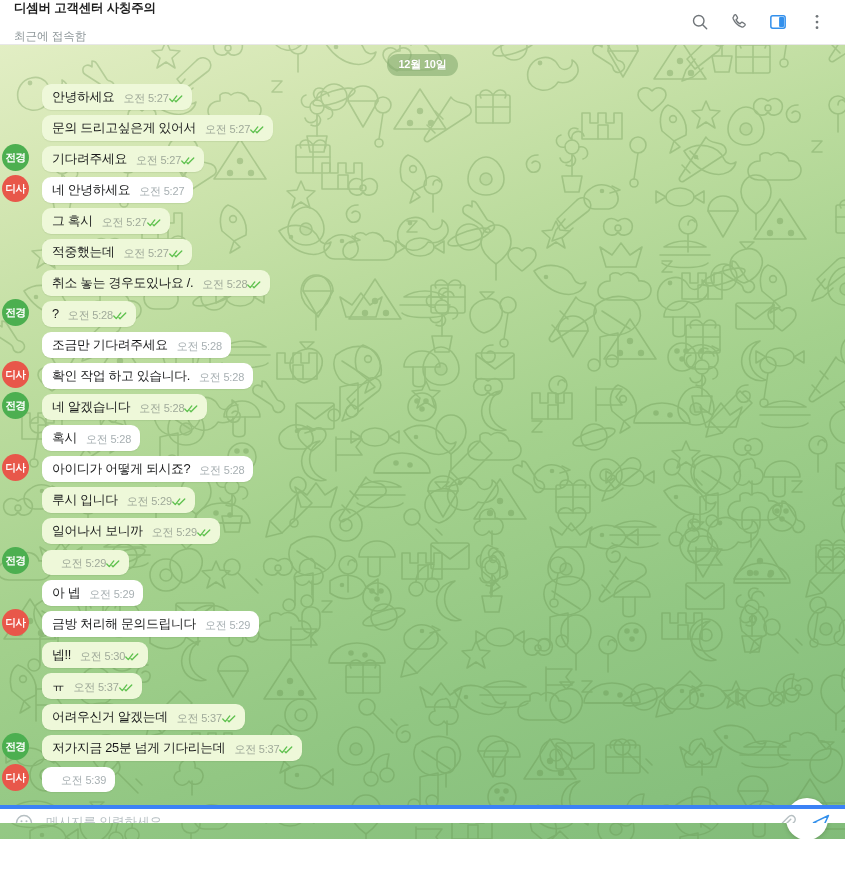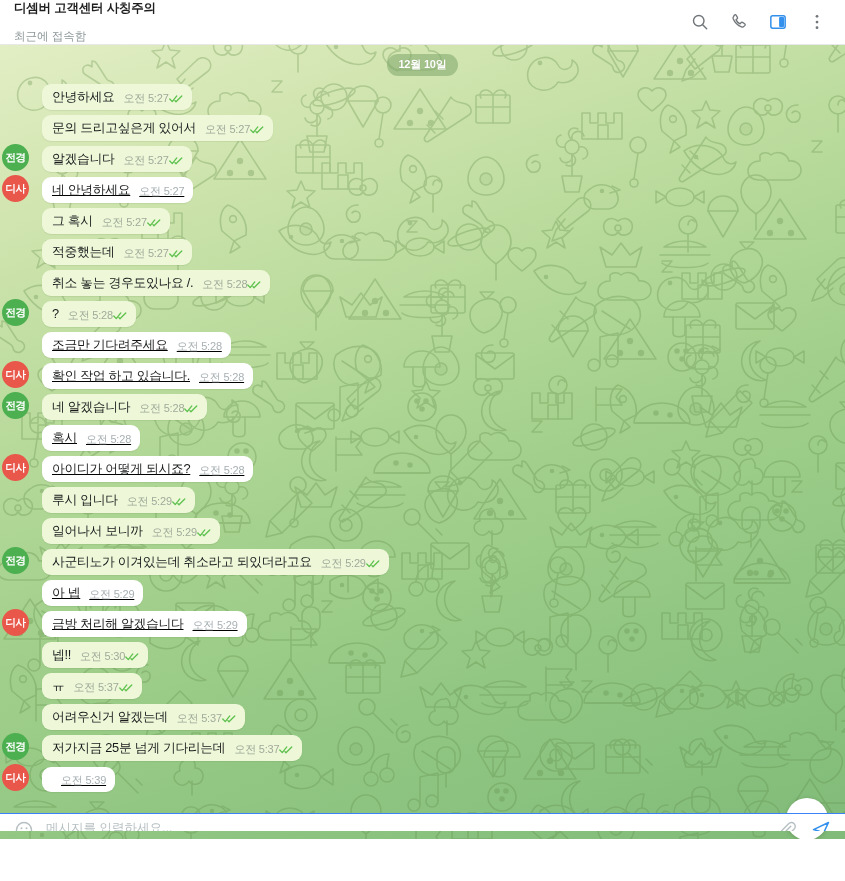--- a/index.html
+++ b/index.html
@@ -74,21 +74,21 @@
   .avatar.spacer { background:transparent; cursor:default; }
   .bubble {
     position:relative;
     max-width:560px;
     border-radius:9px;
     padding:5px 9px 5px 10px;
     display:flex; align-items:flex-end;
     box-shadow:0 1px 1px rgba(70,100,50,0.10);
   }
   .bubble.out { background:#eef8d9; }
-  .bubble.in  { background:#ffffff;text-decoration:underline; }
+  .bubble.in  { background:#ffffff; }
   .btext {
     font-size:12.8px; color:#18191a; line-height:16px;
     letter-spacing:-0.3px; white-space:nowrap;
   }
   .bmeta {
     display:inline-flex; align-items:center; 
     margin-left:9px; white-space:nowrap; position:relative; top:1px;
   }
   .btime { font-size:11px; color:#a0aa9a; letter-spacing:-0.2px; }
   .bubble.in .btime { color:#a8b0b3; }
@@ -98,22 +98,22 @@
   #scrolldown {
     position:absolute; right:17px; bottom:23px;
     width:42px; height:42px; border-radius:50%;
     background:#ffffff; box-shadow:0 1px 4px rgba(40,70,30,0.28);
     display:flex; align-items:center; justify-content:center; cursor:pointer;
     z-index:20;
   }
 
   
   #composer {
-    position:absolute; left:0; bottom:8px; width:845px; height:18px;
-    background:#ffffff; border-top:1px solid #3b82f6;
+    position:absolute; left:0; bottom:16px; width:845px; height:18px;
+    background:#ffffff; border-top:4px solid #3b82f6;
     display:flex; align-items:center; padding:0 14px; z-index:30; overflow:hidden;
   }
   #composer .cleft { display:flex; align-items:center; gap:12px; }
   #composer .cmid { flex:1 1 auto; min-width:0; padding:0 12px; }
   #composer .cright { display:flex; align-items:center; gap:14px; }
   .cph { font-size:12.5px; color:#b6bfc2; position:relative; top:6px; }
   .cicon { display:block; position:relative; top:7px; cursor:pointer; }
 </style>
 </head>
 <body>
@@ -327,21 +327,21 @@
               <svg class="ticks" viewBox="0 0 18 11">
                 <path d="M1 6.2L4.2 9.5 10 2.2" fill="none" stroke="#5ec14e" stroke-width="1.7" stroke-linecap="round" stroke-linejoin="round"></path>
                 <path d="M7.5 8.2L9 9.6 16.4 2.2" fill="none" stroke="#5ec14e" stroke-width="1.7" stroke-linecap="round" stroke-linejoin="round"></path>
               </svg>
             </span>
           </div>
         </div>
         <div class="row">
           <div class="avatar" style="background: rgb(76, 175, 80);">전경</div>
           <div class="bubble out">
-            <span class="btext">알겠습니다</span>
+            <span class="btext">기다려주세요</span>
             <span class="bmeta">
               <span class="btime">오전 5:27</span>
               <svg class="ticks" viewBox="0 0 18 11">
                 <path d="M1 6.2L4.2 9.5 10 2.2" fill="none" stroke="#5ec14e" stroke-width="1.7" stroke-linecap="round" stroke-linejoin="round"></path>
                 <path d="M7.5 8.2L9 9.6 16.4 2.2" fill="none" stroke="#5ec14e" stroke-width="1.7" stroke-linecap="round" stroke-linejoin="round"></path>
               </svg>
             </span>
           </div>
         </div>
         <div class="row">
@@ -476,21 +476,20 @@
               <svg class="ticks" viewBox="0 0 18 11">
                 <path d="M1 6.2L4.2 9.5 10 2.2" fill="none" stroke="#5ec14e" stroke-width="1.7" stroke-linecap="round" stroke-linejoin="round"></path>
                 <path d="M7.5 8.2L9 9.6 16.4 2.2" fill="none" stroke="#5ec14e" stroke-width="1.7" stroke-linecap="round" stroke-linejoin="round"></path>
               </svg>
             </span>
           </div>
         </div>
         <div class="row">
           <div class="avatar" style="background: rgb(76, 175, 80);">전경</div>
           <div class="bubble out">
-            <span class="btext">사군티노가 이겨있는데 취소라고 되있더라고요</span>
             <span class="bmeta">
               <span class="btime">오전 5:29</span>
               <svg class="ticks" viewBox="0 0 18 11">
                 <path d="M1 6.2L4.2 9.5 10 2.2" fill="none" stroke="#5ec14e" stroke-width="1.7" stroke-linecap="round" stroke-linejoin="round"></path>
                 <path d="M7.5 8.2L9 9.6 16.4 2.2" fill="none" stroke="#5ec14e" stroke-width="1.7" stroke-linecap="round" stroke-linejoin="round"></path>
               </svg>
             </span>
           </div>
         </div>
         <div class="row">
@@ -498,21 +497,21 @@
           <div class="bubble in">
             <span class="btext">아 넵</span>
             <span class="bmeta">
               <span class="btime">오전 5:29</span>
             </span>
           </div>
         </div>
         <div class="row">
           <div class="avatar" style="background: rgb(232, 87, 74);">디사</div>
           <div class="bubble in">
-            <span class="btext">금방 처리해 알겠습니다</span>
+            <span class="btext">금방 처리해 문의드립니다</span>
             <span class="bmeta">
               <span class="btime">오전 5:29</span>
             </span>
           </div>
         </div>
         <div class="row">
           <div class="avatar spacer"></div>
           <div class="bubble out">
             <span class="btext">넵!!</span>
             <span class="bmeta">

